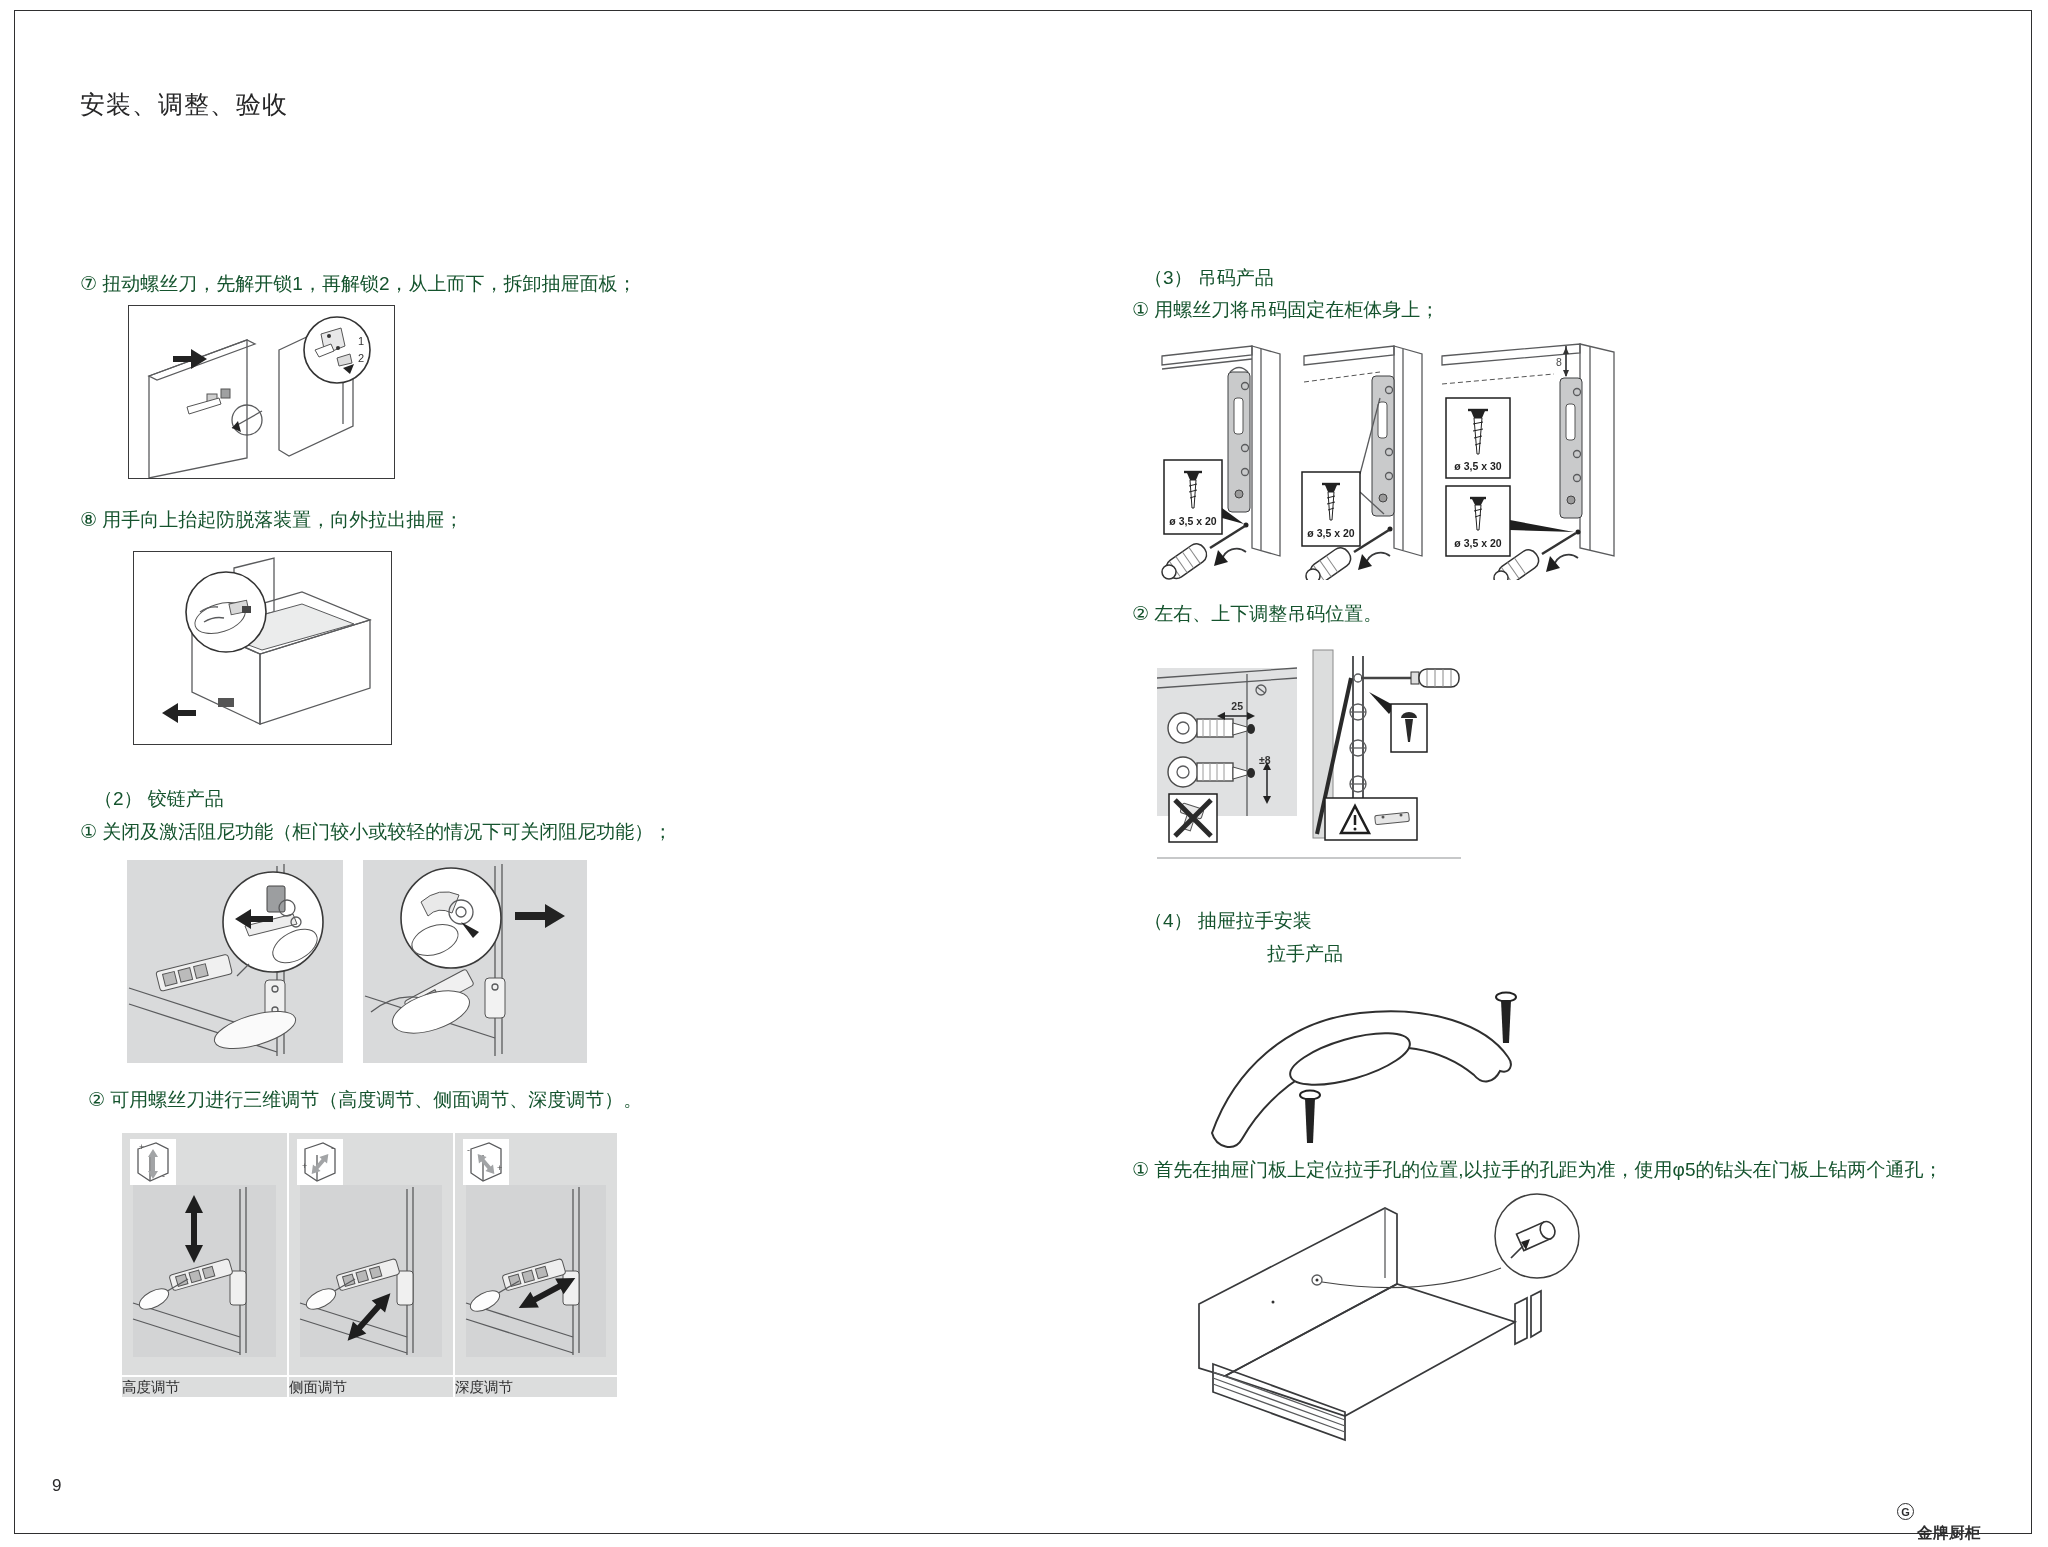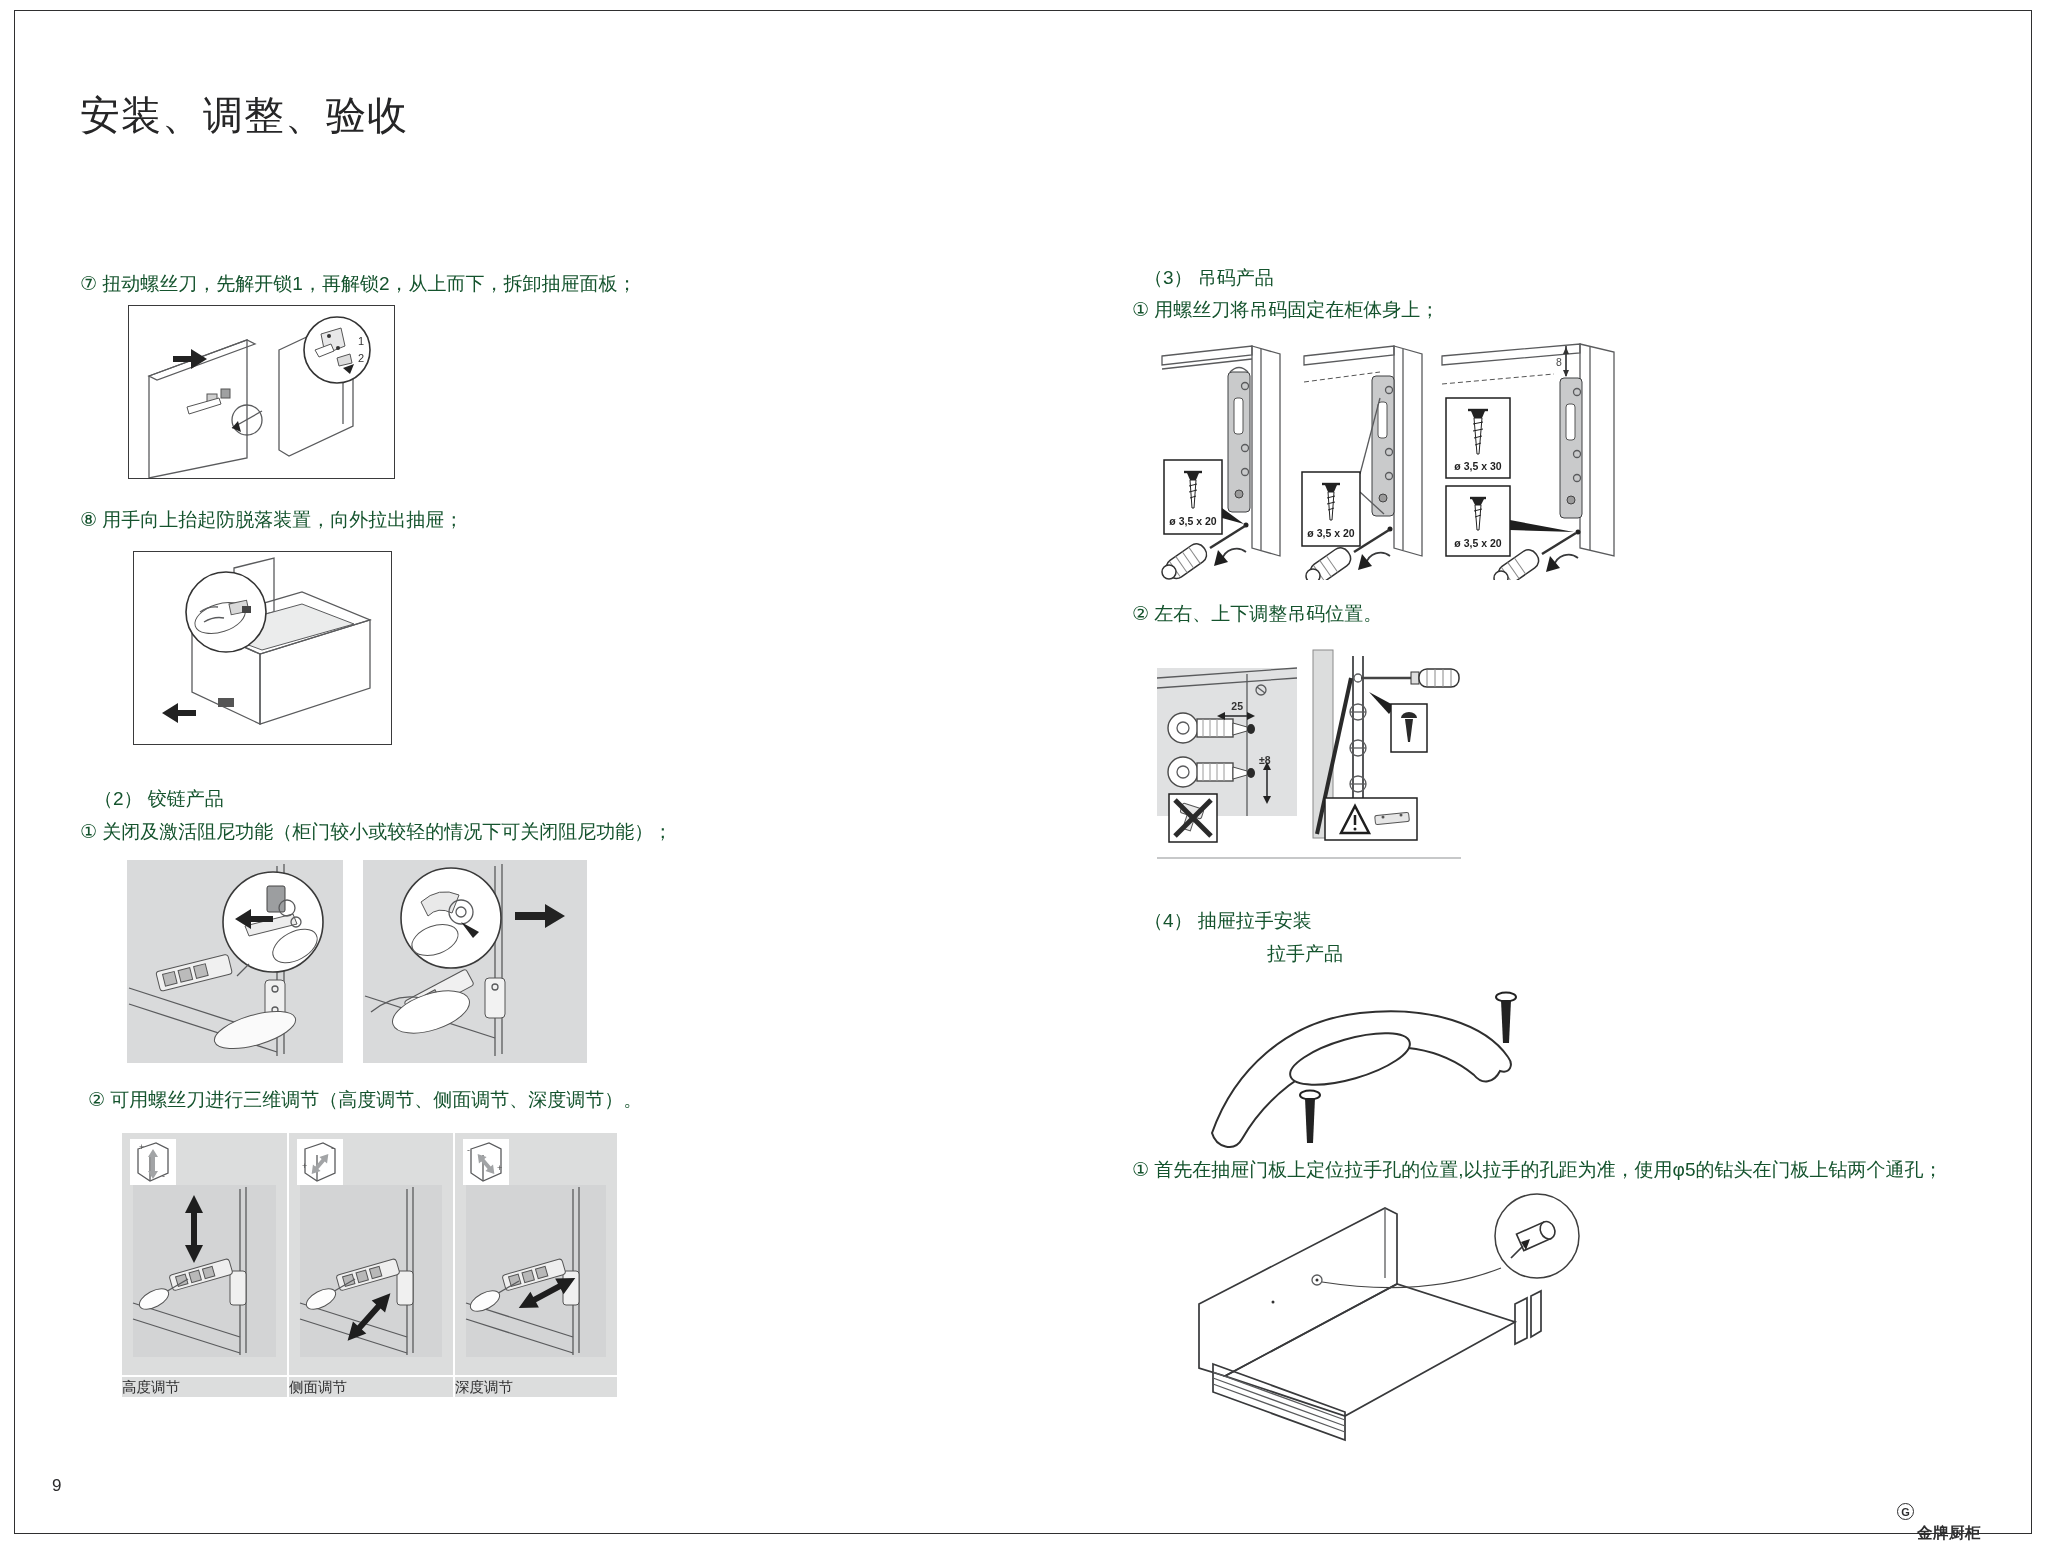--- a/index.html
+++ b/index.html
@@ -2,21 +2,21 @@
 <html><head>
 <meta charset="utf-8">
 <style>
   html,body{margin:0;padding:0;background:#9a9a9a;}
   #page{
     position:relative;width:2048px;height:1547px;background:#ffffff;
     font-family:"Liberation Sans","DejaVu Sans",sans-serif;color:#2b2b2c;overflow:hidden;
   }
   #frame{position:absolute;left:14px;top:10px;width:2016px;height:1522px;border:1px solid #2f2f30;}
   .t{position:absolute;white-space:nowrap;font-size:19px;color:#14532d;}
-  .title{font-size:40px;font-weight:500;letter-spacing:1px;color:#262627;}
+  .title{font-size:25px;font-weight:500;letter-spacing:1px;color:#262627;}
   .figbox{position:absolute;background:#fff;border:1px solid #3a3a3b;}
   .graybox{position:absolute;background:#d9dadb;}
   .adjPanel{position:absolute;}
   .adjMain{position:relative;background:#dcdddd;width:100%;height:242px;}
   .adjCap{background:#dcdddd;height:20px;margin-top:2px;line-height:20px;
           font-size:14.5px;color:#2e2e2f;}
   .whitefig{position:absolute;background:#fff;}
   svg{display:block;position:absolute;left:0;top:0;}
   svg text{font-family:"Liberation Sans","DejaVu Sans",sans-serif;}
   .ln{stroke:#5a5b5d;stroke-width:1.3;fill:none;}

